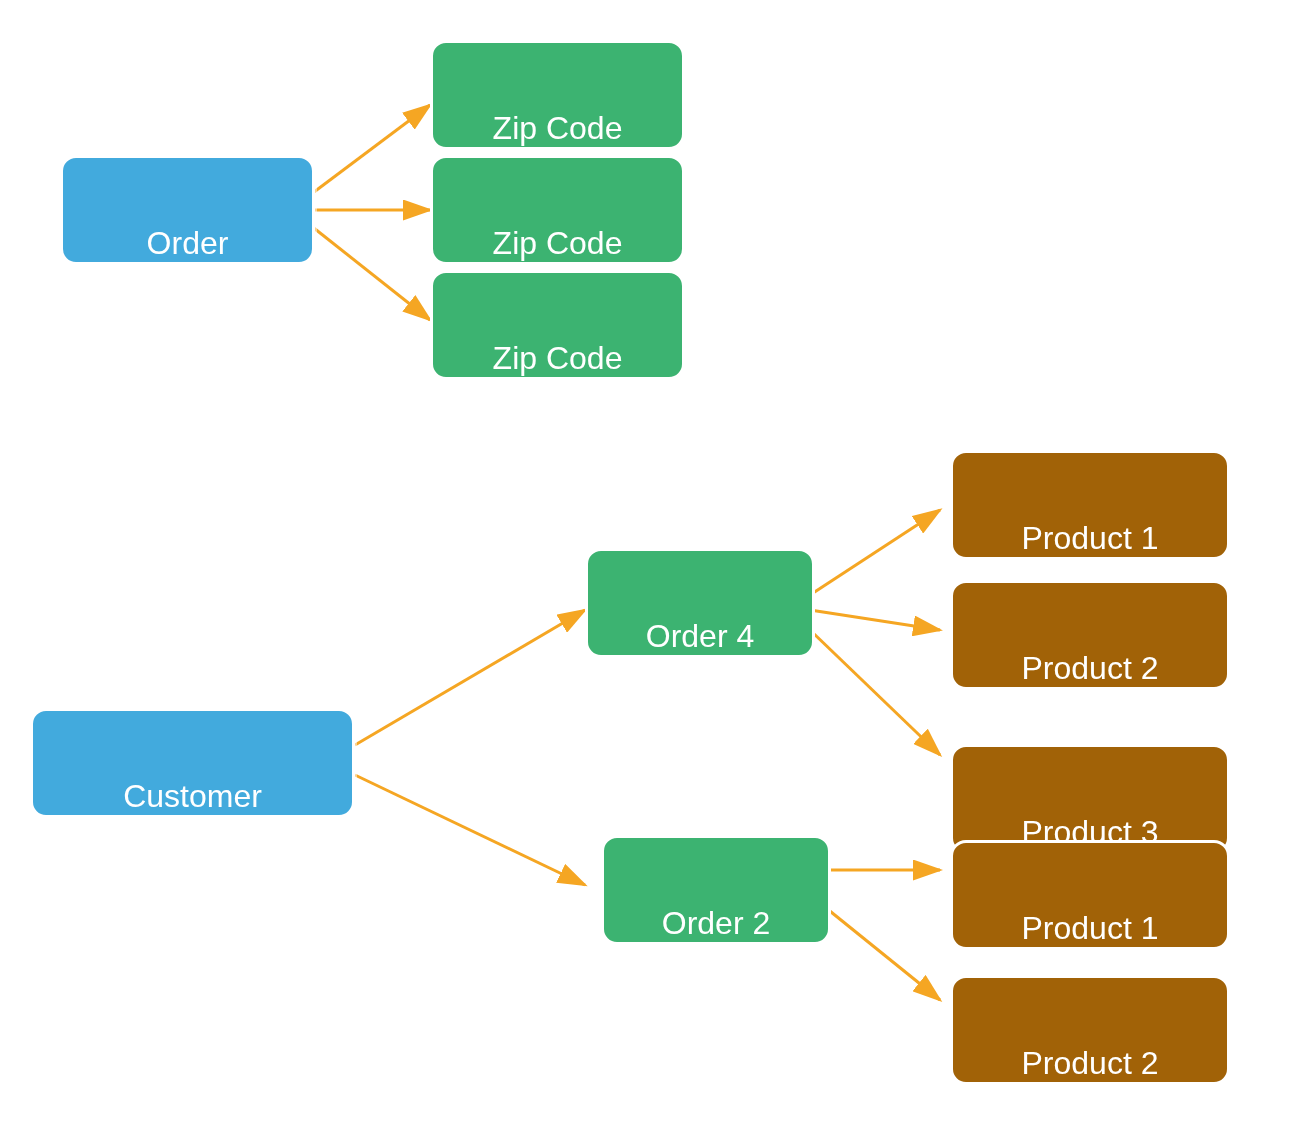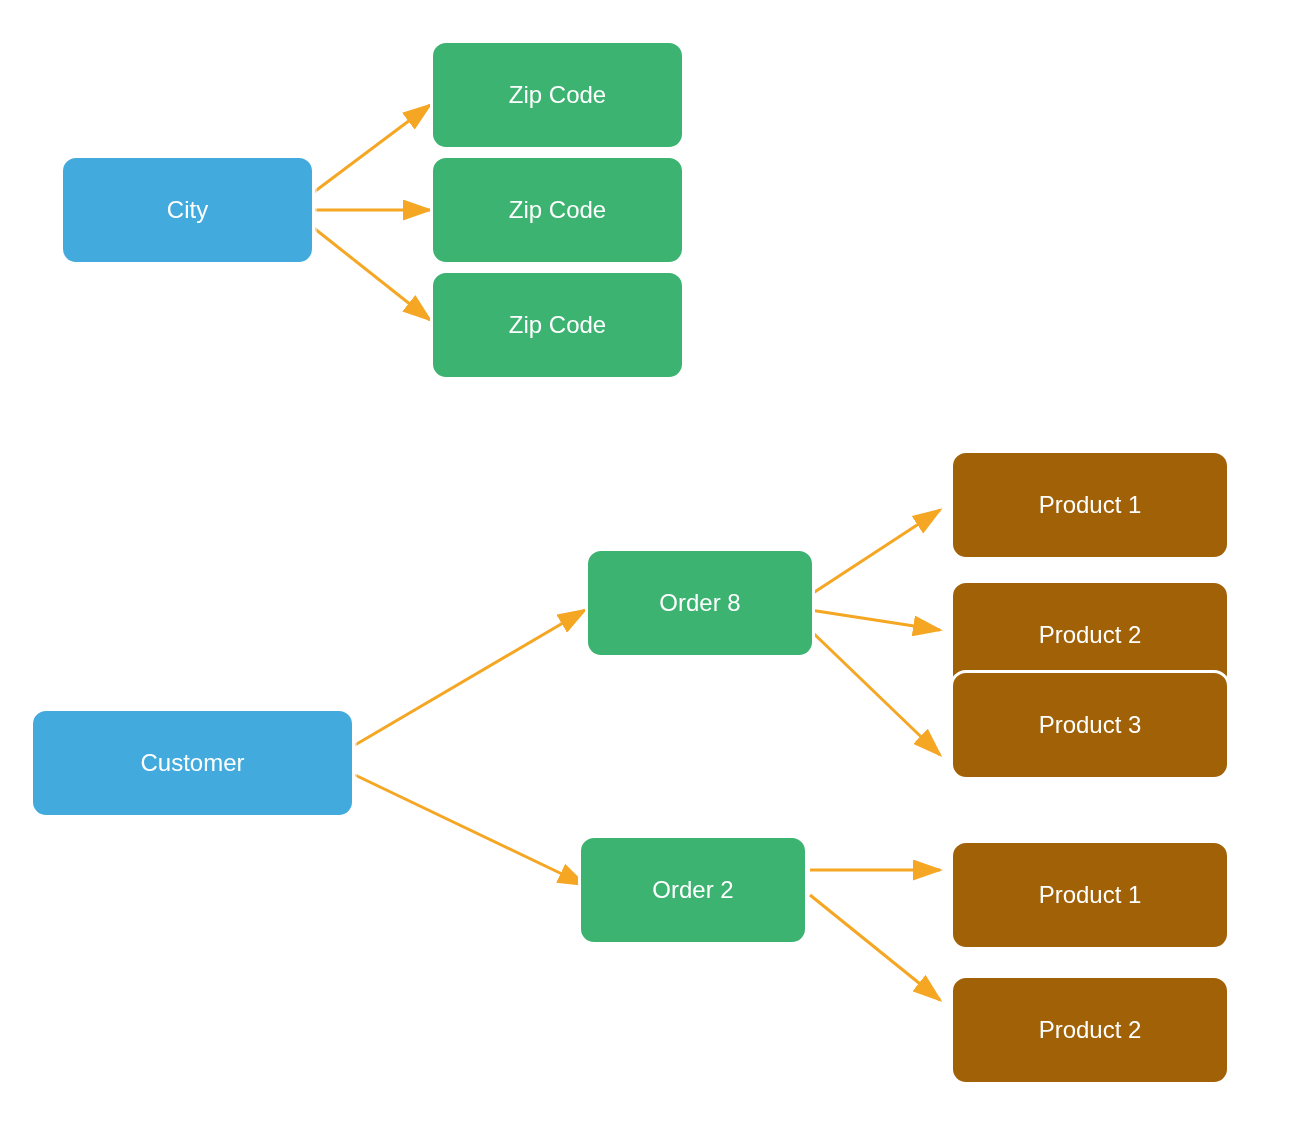--- a/index.html
+++ b/index.html
@@ -14,24 +14,24 @@
 
     .diagram {
       position: relative;
       width: 1300px;
       height: 1140px;
     }
 
     .node {
       position: absolute;
       display: flex;
-      align-items: center;
+      align-items: flex-end;
       justify-content: center;
       border-radius: 16px;
-      font-size: 24px;
+      font-size: 32px;
       font-weight: 400;
       color: #fff;
       text-align: center;
       border: 3px solid rgba(255,255,255,0.8);
     }
 
     .node-blue {
       background-color: #42AADD;
       border-color: #fff;
       box-shadow: 0 0 0 2px rgba(255,255,255,0.5);
@@ -92,56 +92,56 @@
     <line x1="810" y1="610" x2="940" y2="630" class="arrow-line" marker-end="url(#arrowhead)"></line>
 
     <line x1="810" y1="630" x2="940" y2="755" class="arrow-line" marker-end="url(#arrowhead)"></line>
 
     <line x1="810" y1="870" x2="940" y2="870" class="arrow-line" marker-end="url(#arrowhead)"></line>
 
     <line x1="810" y1="895" x2="940" y2="1000" class="arrow-line" marker-end="url(#arrowhead)"></line>
   </svg>
 
   <div class="node node-blue" style="left: 60px; top: 155px; width: 255px; height: 110px;">
-    <span>City</span>
+    <span>Order</span>
   </div>
 
   <div class="node node-green" style="left: 430px; top: 40px; width: 255px; height: 110px;">
     <span>Zip Code</span>
   </div>
 
   <div class="node node-green" style="left: 430px; top: 155px; width: 255px; height: 110px;">
     <span>Zip Code</span>
   </div>
 
   <div class="node node-green" style="left: 430px; top: 270px; width: 255px; height: 110px;">
     <span>Zip Code</span>
   </div>
 
   <div class="node node-blue" style="left: 30px; top: 708px; width: 325px; height: 110px;">
     <span>Customer</span>
   </div>
 
   <div class="node node-green" style="left: 585px; top: 548px; width: 230px; height: 110px;">
-    <span>Order 8</span>
+    <span>Order 4</span>
   </div>
 
-  <div class="node node-green" style="left: 578px; top: 835px; width: 230px; height: 110px;">
+  <div class="node node-green" style="left: 601px; top: 835px; width: 230px; height: 110px;">
     <span>Order 2</span>
   </div>
 
   <div class="node node-pink" style="left: 950px; top: 450px; width: 280px; height: 110px;">
     <span>Product 1</span>
   </div>
 
   <div class="node node-pink" style="left: 950px; top: 580px; width: 280px; height: 110px;">
     <span>Product 2</span>
   </div>
 
-  <div class="node node-pink" style="left: 950px; top: 670px; width: 280px; height: 110px;">
+  <div class="node node-pink" style="left: 950px; top: 744px; width: 280px; height: 110px;">
     <span>Product 3</span>
   </div>
 
   <div class="node node-pink" style="left: 950px; top: 840px; width: 280px; height: 110px;">
     <span>Product 1</span>
   </div>
 
   <div class="node node-pink" style="left: 950px; top: 975px; width: 280px; height: 110px;">
     <span>Product 2</span>
   </div>

